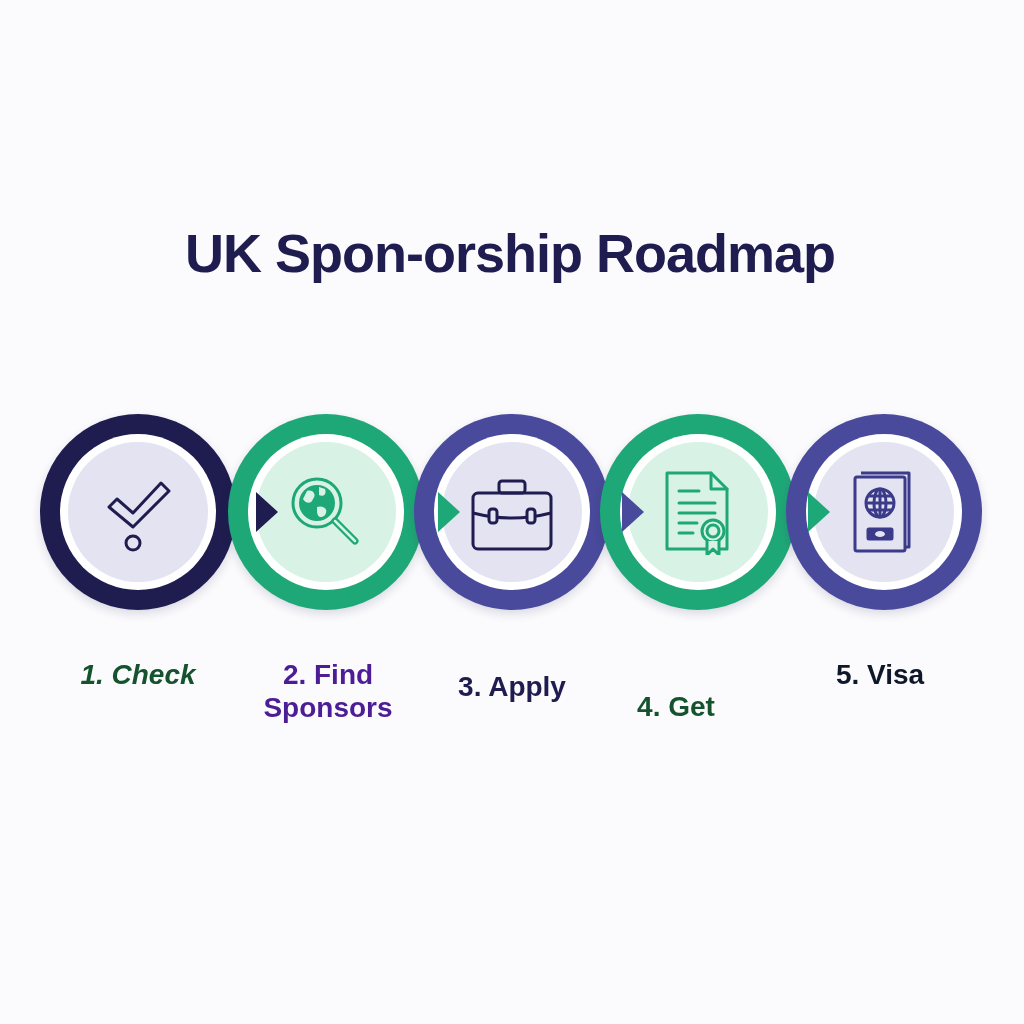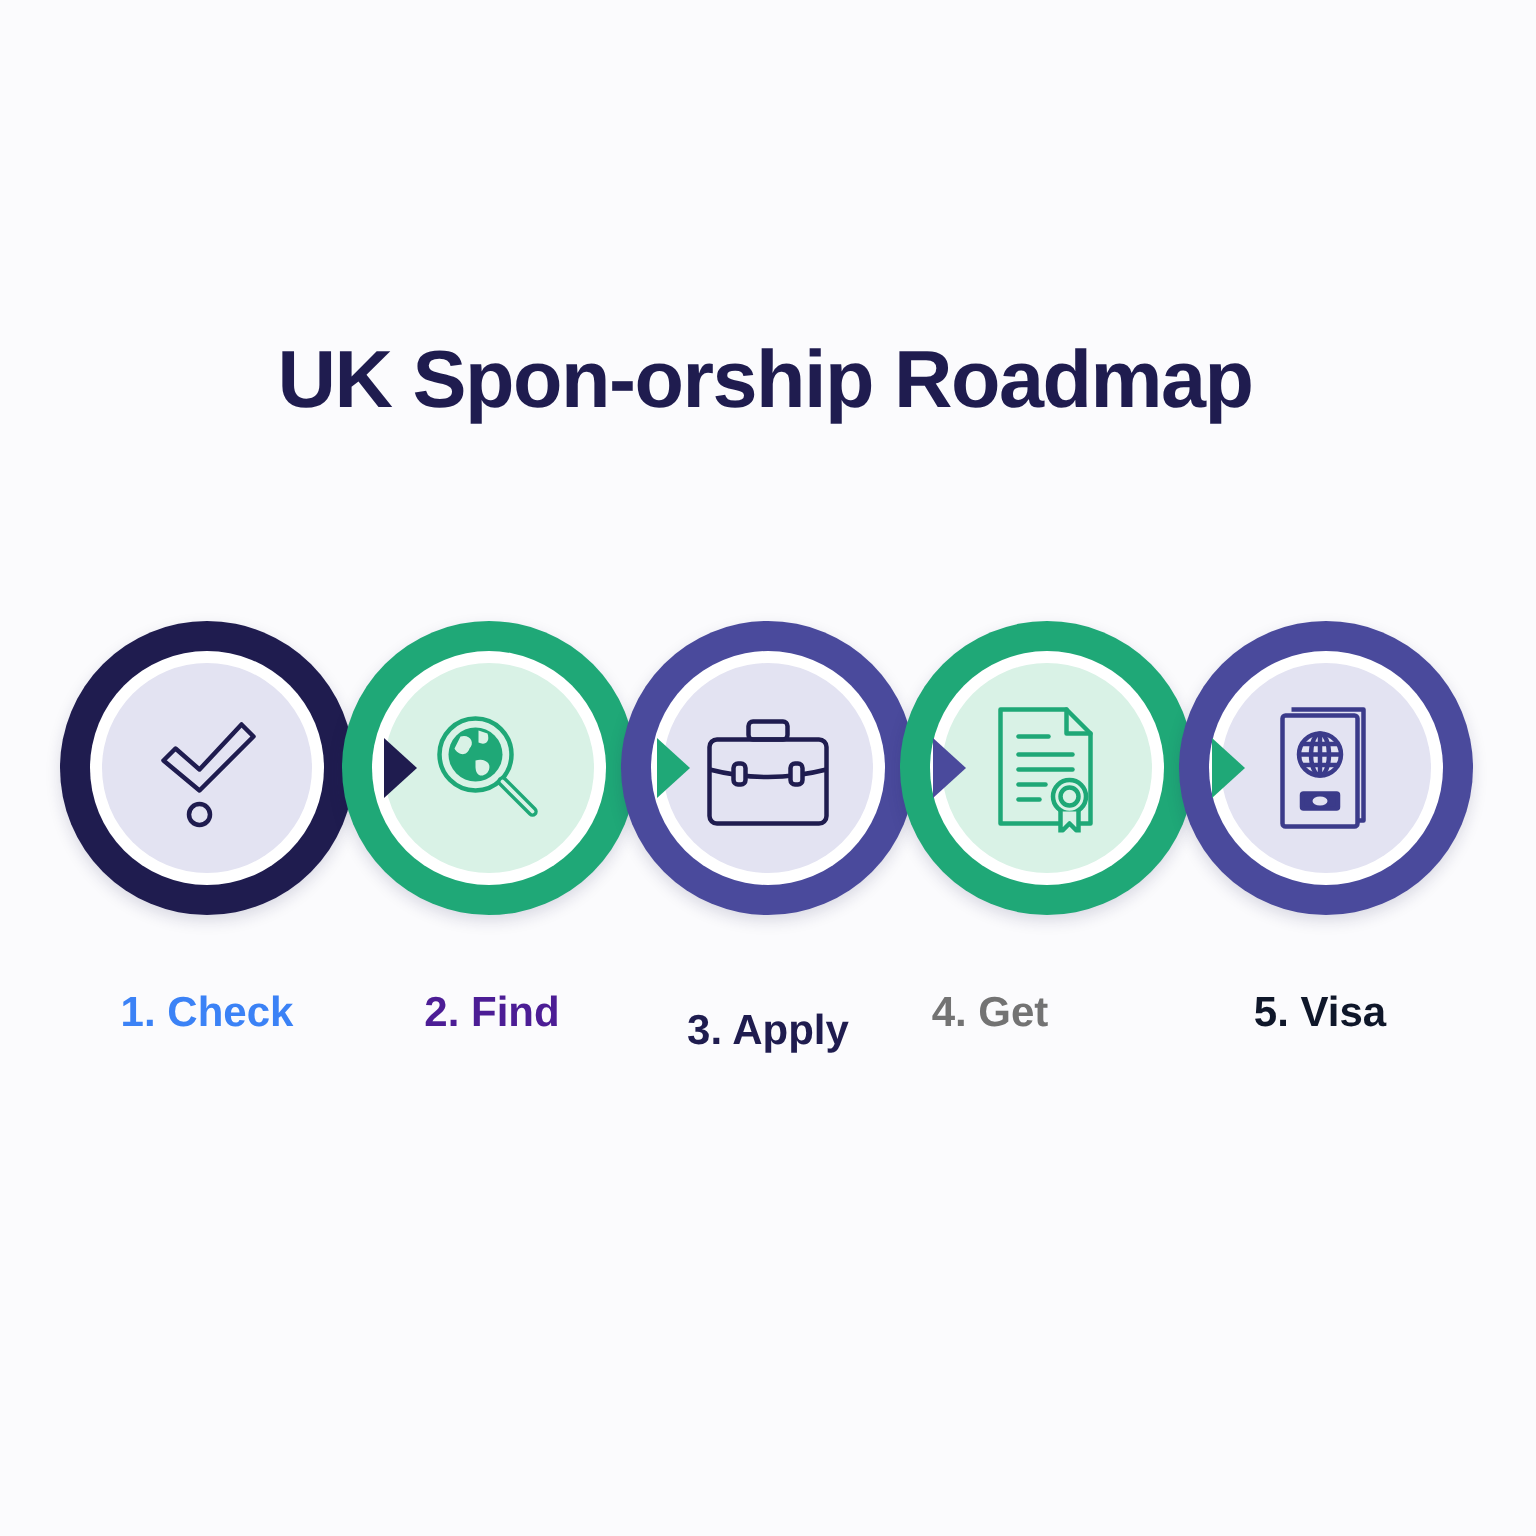--- a/index.html
+++ b/index.html
@@ -157,29 +157,30 @@
       <rect x="27" y="60" width="24" height="10" rx="1" fill="#3b3b8a"></rect>
       <ellipse cx="39" cy="65" rx="5" ry="3" fill="#e3e3f2" stroke="none"></ellipse>
     </svg>
   </div>
 
   <div class="arrow" style="left:256px; border-left-color:#1f1c4f;"></div>
   <div class="arrow" style="left:438px; border-left-color:#1fa877;"></div>
   <div class="arrow" style="left:622px; border-left-color:#4a4a9c;"></div>
   <div class="arrow" style="left:808px; border-left-color:#1fa877;"></div>
 
-  <div class="label" style="left:38px; color:#3b82f6;">
+  <div class="label" style="left:38px; color:#14532d;font-style:italic;">
     <div>1. Check</div>
   </div>
   <div class="label" style="left:228px; color:#4c1d95;">
     <div>2. Find</div>
+    <div>Sponsors</div>
   </div>
   <div class="label" style="left:412px; color:#1f1c4f;margin-top:12px;">
     <div>3. Apply</div>
   </div>
-  <div class="label" style="left:560px; color:#737373;">
+  <div class="label" style="left:576px; color:#14532d;margin-top:32px;">
     <div>4. Get</div>
   </div>
   <div class="label" style="left:780px; color:#0f172a;">
     <div>5. Visa</div>
   </div>
 
 </div>
 
 </body></html>

